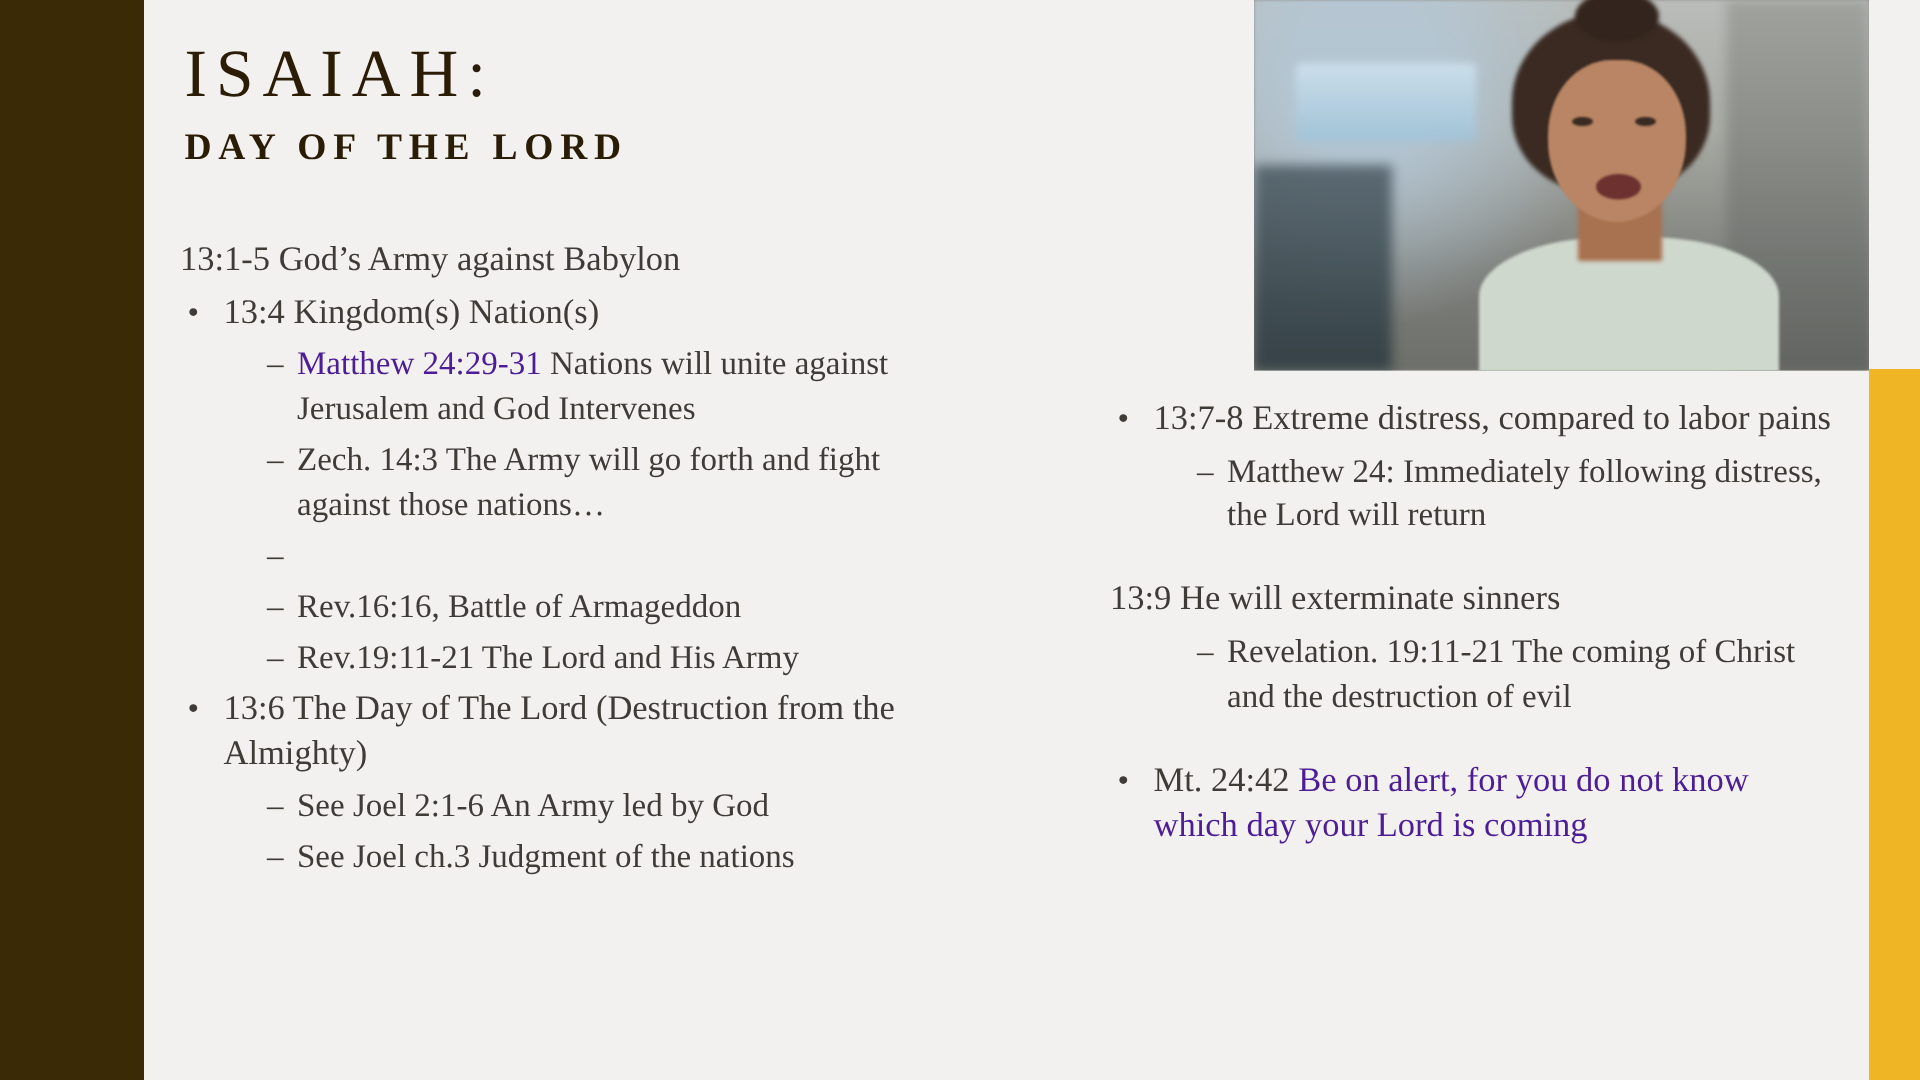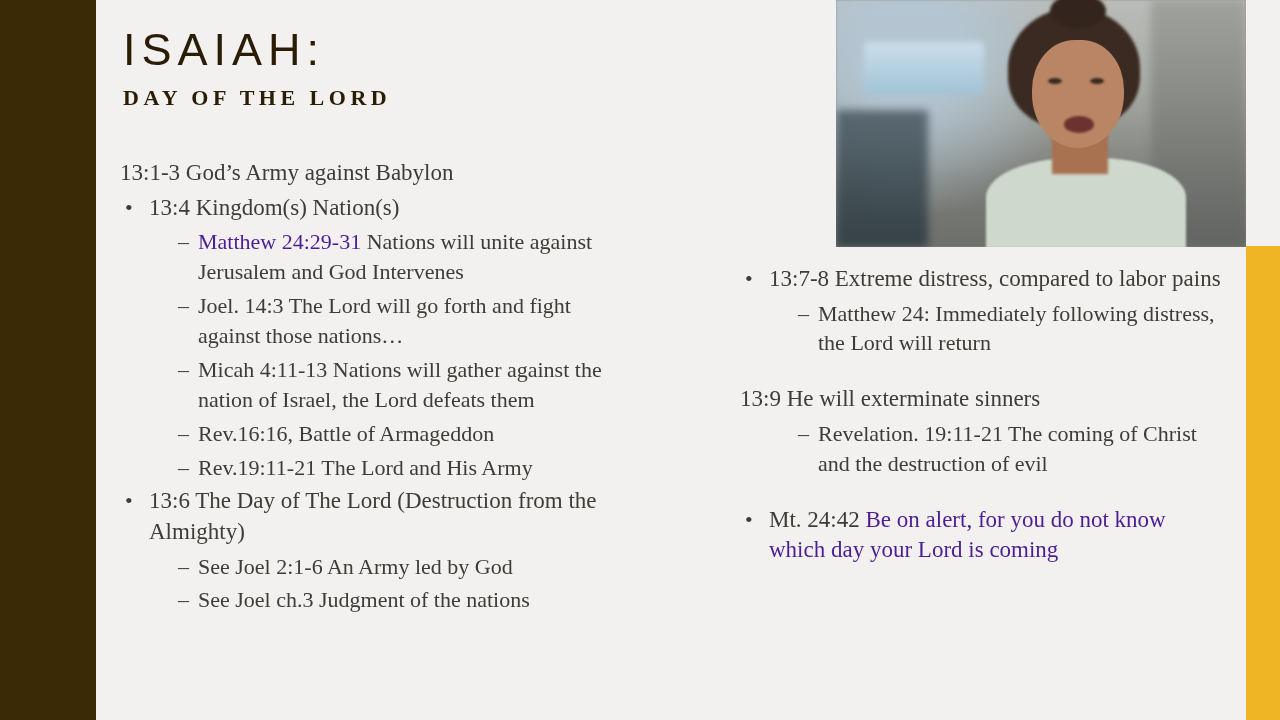--- a/index.html
+++ b/index.html
@@ -49,30 +49,30 @@
     z-index: 3;
   }
 
   
   .title-block {
     position: absolute;
     left: 123px; top: 26px;
     z-index: 5;
   }
   .title-main {
-    font-family: Liberation Sans, sans-serif;
+    font-family: Liberation Serif, serif;
     font-size: 45px;
     letter-spacing: 6px;
     color: #2b1c05;
     font-weight: normal;
     line-height: 1.05;
   }
   .title-sub {
     font-family: "Liberation Serif", serif;
-    font-size: 22px;
+    font-size: 25px;
     letter-spacing: 4.5px;
     color: #2b1c05;
     font-weight: bold;
     margin-top: 12px;
   }
 
   
   .col {
     position: absolute;
     z-index: 5;
@@ -233,37 +233,36 @@
   <div class="right-bar"></div>
 
   <div class="title-block">
     <div class="title-main">ISAIAH:</div>
     <div class="title-sub">DAY OF THE LORD</div>
   </div>
 
   <div class="col col-left" id="left-col">
       <div class="line lv0">
         <span class="marker"></span>
-        <span class="txt">13:1-3 God’s Army against Babylon</span>
+        <span class="txt">13:1-5 God’s Army against Babylon</span>
       </div>
       <div class="line lv1">
         <span class="marker">•</span>
         <span class="txt">13:4 Kingdom(s) Nation(s)</span>
       </div>
       <div class="line lv2">
         <span class="marker">–</span>
         <span class="txt"><span class="accent">Matthew 24:29-31</span><span> Nations will unite against Jerusalem and God Intervenes</span></span>
       </div>
       <div class="line lv2">
         <span class="marker">–</span>
-        <span class="txt">Joel. 14:3 The Lord will go forth and fight against those nations…</span>
-      </div>
-      <div class="line lv2">
-        <span class="marker">–</span>
-        <span class="txt">Micah 4:11-13 Nations will gather against the nation of Israel, the Lord defeats them</span>
+        <span class="txt">Zech. 14:3 The Army will go forth and fight against those nations…</span>
+      </div>
+      <div class="line lv2">
+        <span class="marker">–</span>
       </div>
       <div class="line lv2">
         <span class="marker">–</span>
         <span class="txt">Rev.16:16, Battle of Armageddon</span>
       </div>
       <div class="line lv2">
         <span class="marker">–</span>
         <span class="txt">Rev.19:11-21 The Lord and His Army</span>
       </div>
       <div class="line lv1">

